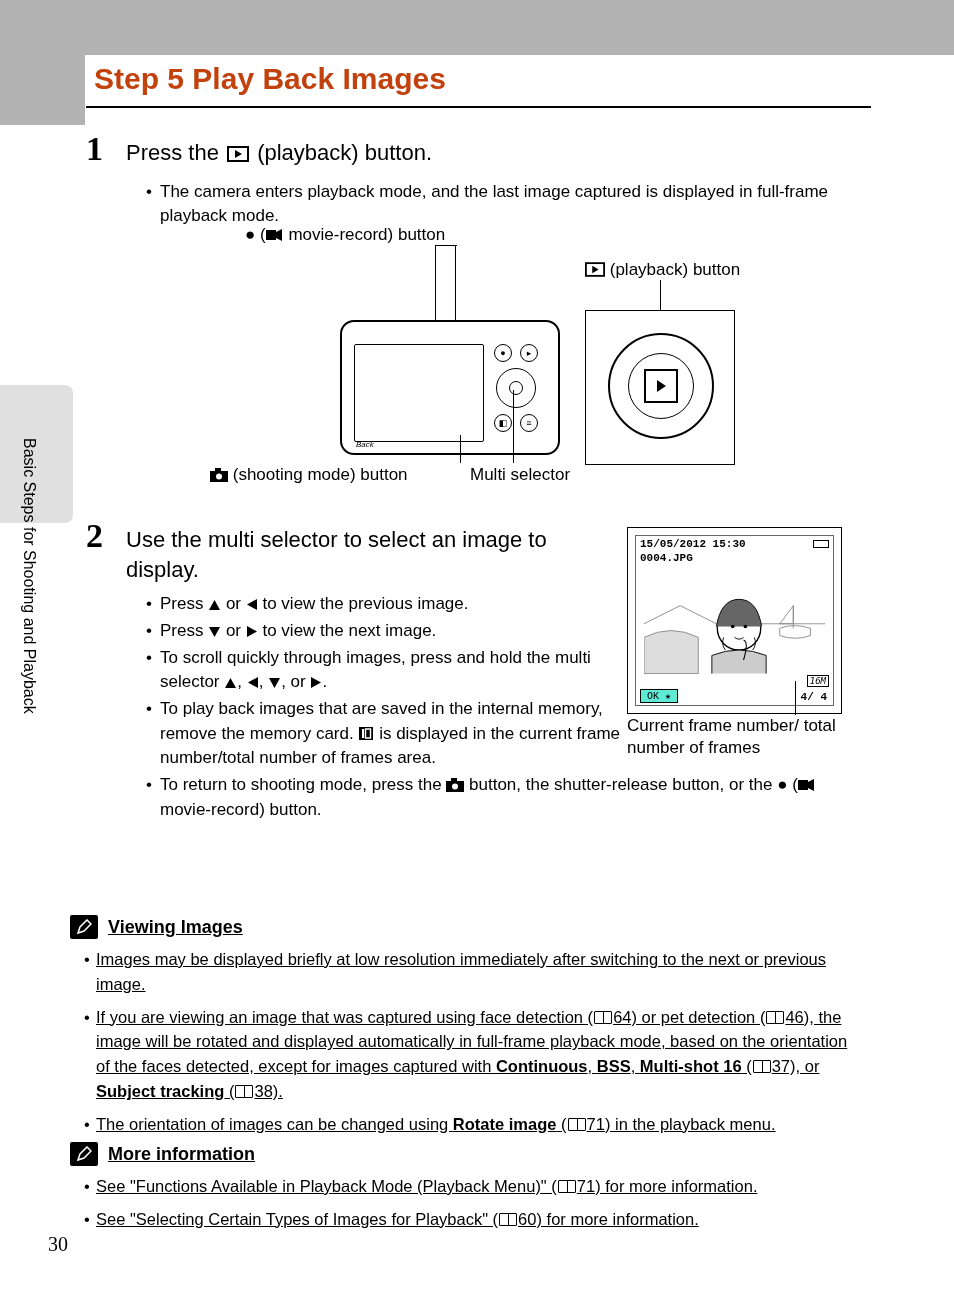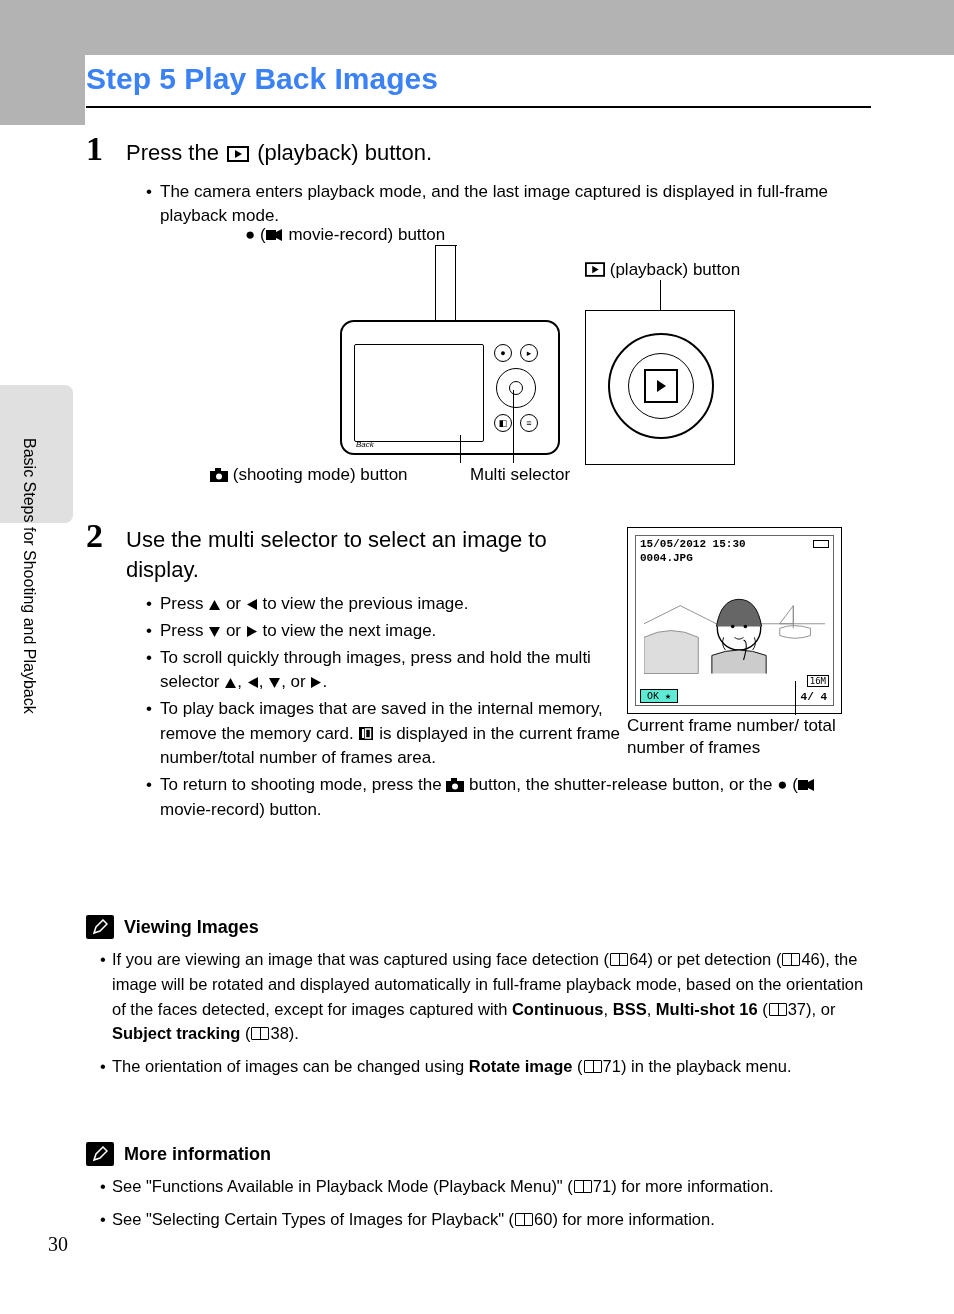--- a/index.html
+++ b/index.html
@@ -28,26 +28,26 @@
   .content-white {
     position: absolute;
     left: 85px;
     top: 55px;
     width: 869px;
     height: 1239px;
     background: #fff;
   }
   .heading {
     position: absolute;
-    left: 86px;
+    left: 94px;
     top: 62px;
     font-size: 30px;
     font-weight: 700;
     font-family: "Segoe UI Semibold", "Helvetica Neue", Arial, sans-serif;
-    color: #3b82f6;
+    color: #c2410c;
   }
   .hr {
     position: absolute;
     left: 86px;
     top: 106px;
     width: 785px;
     height: 2px;
     background: #000;
   }
   .side-tab {
@@ -239,22 +239,23 @@
     font-size: 17px;
     line-height: 1.3;
   }
   .lcd-lead {
     position:absolute;
     left: 795px; top: 681px;
     width:1px; height: 34px; background:#000;
   }
   .note-box {
     position: absolute;
-    left: 86px;
+    left: 70px;
     width: 785px;
+    text-decoration: underline;
   }
   .note-title {
     display: flex;
     align-items: center;
     gap: 10px;
     margin-bottom: 8px;
   }
   .note-icon {
     width: 28px; height: 24px;
     background: #000;
@@ -447,36 +448,37 @@
           <circle cx="112" cy="58" r="2" fill="#000"></circle>
         <path d="M100,70 q5,4 10,0" fill="none" stroke="#000"></path>
         <path d="M75,110 L75,90 q30,-12 60,0 L135,110" fill="#ccc" stroke="#000"></path>
         <path d="M110,95 q6,-20 0,-22" fill="none" stroke="#000" stroke-width="1.2"></path>
       </svg>
     </div>
     <div class="timestamp">15/05/2012 15:30</div>
     <div class="filename">0004.JPG</div>
     <div class="batt"></div>
     <div class="okbar"><span>OK</span> ★</div>
-    <div style="position:absolute;right:12px;bottom:26px;font-size:9px;border:1px solid #000;padding:0 2px;font-family:monospace;">16M</div>
+    <div style="position:absolute;right:12px;bottom:26px;font-size:9px;border:1px solid #000;padding:0 2px;font-family:monospace;font-style:italic;">16M</div>
     <div class="counter">4/    4</div>
   </div>
   <div class="lcd-lead"></div>
   <div class="lcd-caption">Current frame number/ total number of frames</div>
 
   <div class="note-box" style="top:915px;">
     <div class="note-title">
       <div class="note-icon">
         <svg width="16" height="16" viewBox="0 0 16 16">
             <path d="M2,14 L4,8 L11,1 L15,5 L8,12 L2,14 Z" fill="none" stroke="#fff" stroke-width="1.5"></path>
           </svg>
       </div>
       <div class="note-title-text">Viewing Images</div>
     </div>
     <ul class="note-bullets">
+      <li>Images may be displayed briefly at low resolution immediately after switching to the next or previous image.</li>
       <li><span>If you are viewing an image that was captured using face detection (</span><span class="book-icon"></span><span>64) or pet detection (</span><span class="book-icon"></span><span>46), the image will be rotated and displayed automatically in full-frame playback mode, based on the orientation of the faces detected, except for images captured with </span><b>Continuous</b><span>, </span><b>BSS</b><span>, </span><b>Multi-shot 16</b><span> (</span><span class="book-icon"></span><span>37), or </span><b>Subject tracking</b><span> (</span><span class="book-icon"></span><span>38).</span></li>
       <li><span>The orientation of images can be changed using </span><b>Rotate image</b><span> (</span><span class="book-icon"></span><span>71) in the playback menu.</span></li>
     </ul>
   </div>
 
   <div class="note-box" style="top:1142px;">
     <div class="note-title">
       <div class="note-icon">
         <svg width="16" height="16" viewBox="0 0 16 16">
             <path d="M2,14 L4,8 L11,1 L15,5 L8,12 L2,14 Z" fill="none" stroke="#fff" stroke-width="1.5"></path>

